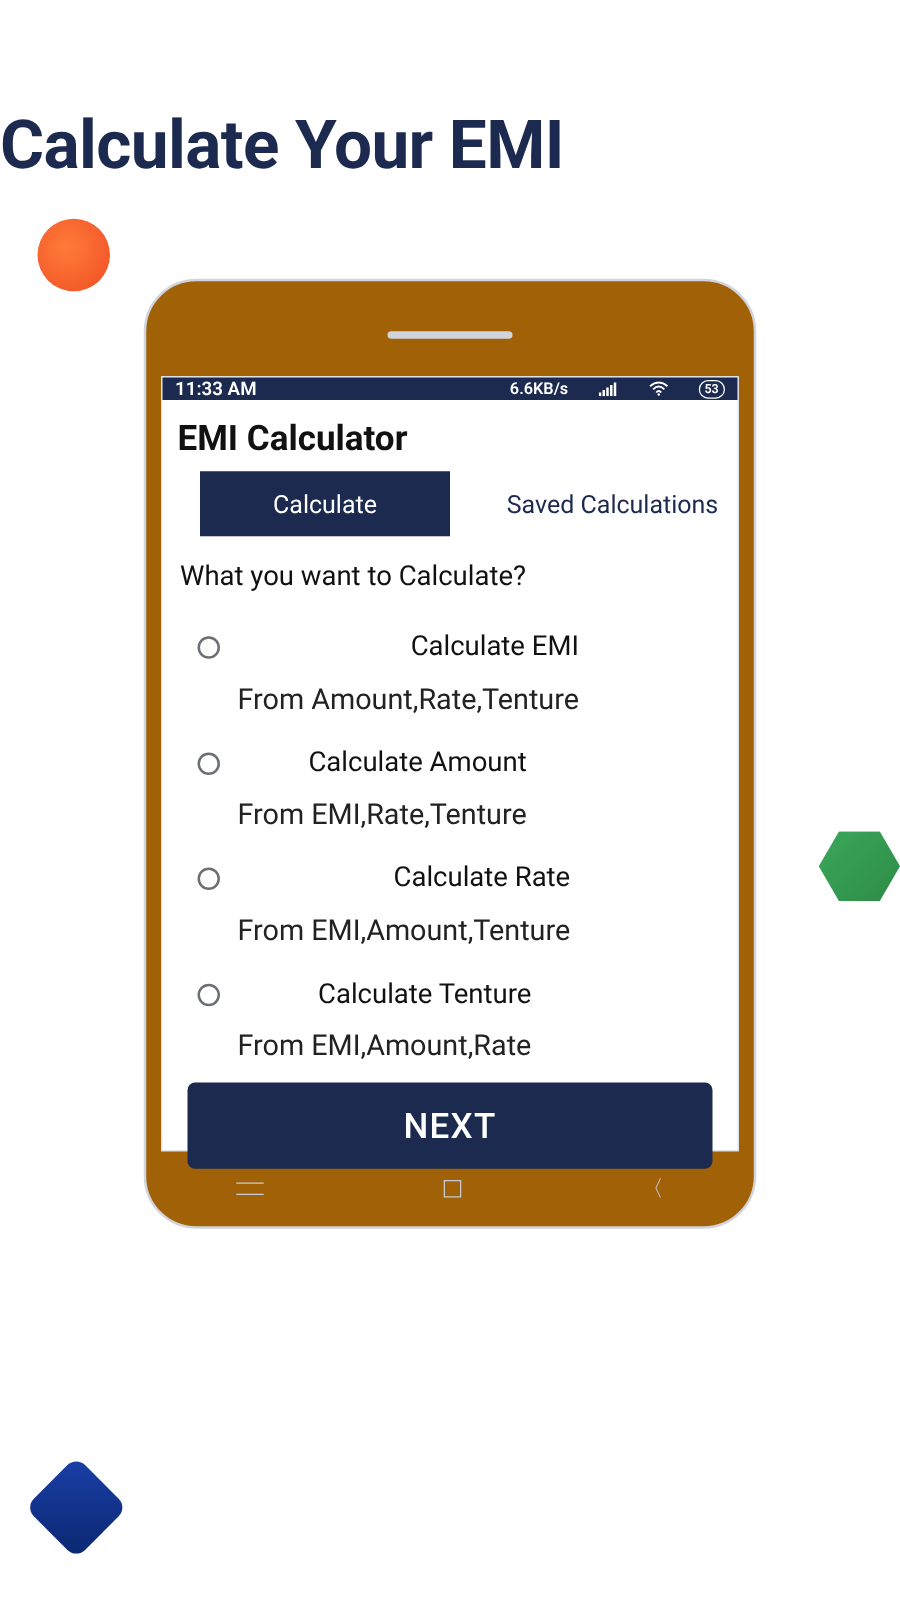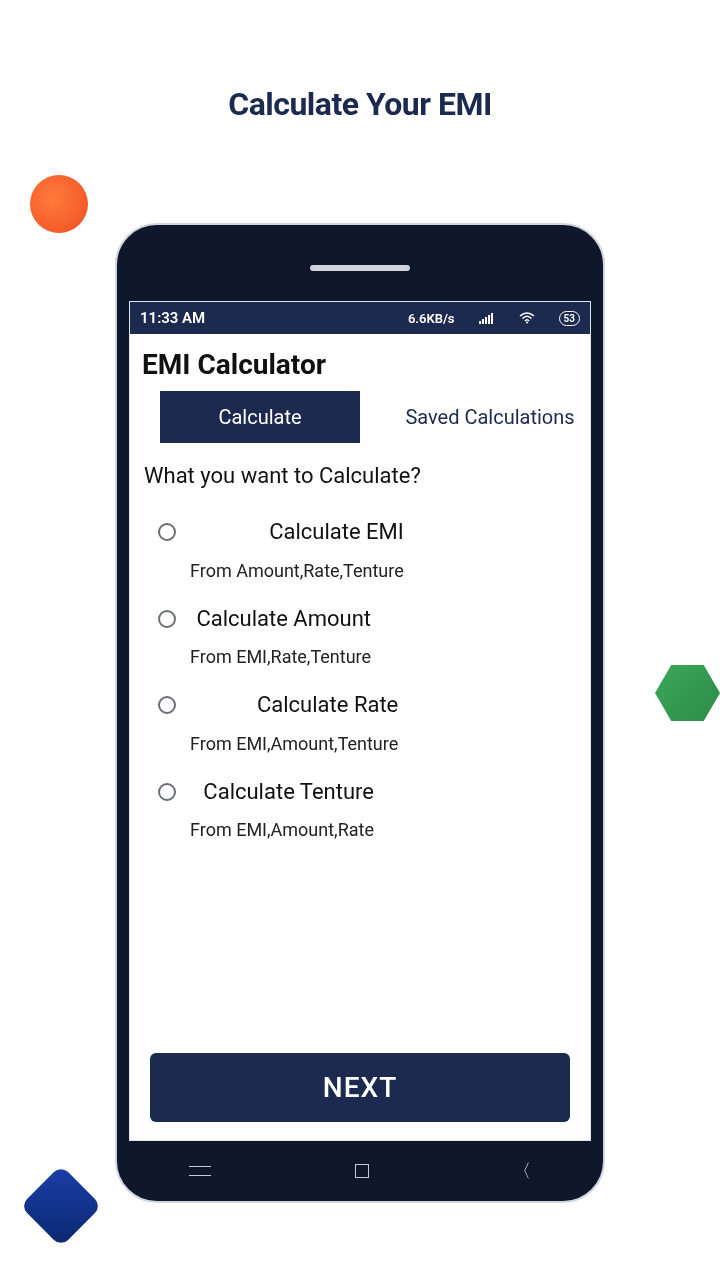--- a/index.html
+++ b/index.html
@@ -5,22 +5,21 @@
   * { box-sizing: border-box; margin: 0; padding: 0; }
   body {
     width: 720px;
     height: 1280px;
     background: #ffffff;
     font-family: -apple-system, BlinkMacSystemFont, "Segoe UI", Roboto, Arial, sans-serif;
     position: relative;
     overflow: hidden;
   }
   .page-title {
-    text-align: center;
-    font-size: 32px;
+    font-size: 54px;
     font-weight: 700;
     color: #1c2a4f;
     margin-top: 85px;
     letter-spacing: -0.5px;
   }
   .deco-circle {
     position: absolute;
     top: 175px;
     left: 30px;
     width: 58px;
@@ -46,24 +45,24 @@
     background: linear-gradient(135deg, #1a3fa8, #0b2770);
     border-radius: 10px;
     transform: rotate(45deg);
   }
   .phone-frame {
     position: absolute;
     top: 223px;
     left: 50%;
     transform: translateX(-50%);
     width: 490px;
-    height: 980px;
+    height: 760px;
     border: 2px solid #d0d4dc;
     border-radius: 42px;
-    background: #0f172a;
+    background: #a16207;
     overflow: hidden;
   }
   .phone-speaker {
     position: absolute;
     top: 40px;
     left: 50%;
     transform: translateX(-50%);
     width: 100px;
     height: 6px;
     background: #d0d4dc;
@@ -159,21 +158,21 @@
     border-radius: 50%;
     margin-top: 5px;
     flex-shrink: 0;
   }
   .option-text .opt-title {
     font-size: 22px;
     color: #111;
     line-height: 1.25;
   }
   .option-text .opt-sub {
-    font-size: 18px;
+    font-size: 23px;
     color: #222;
     margin-top: 14px;
   }
   .next-btn {
     margin: auto 6px 18px 6px;
     background: #1c2a4f;
     color: #fff;
     text-align: center;
     font-size: 28px;
     font-weight: 500;

